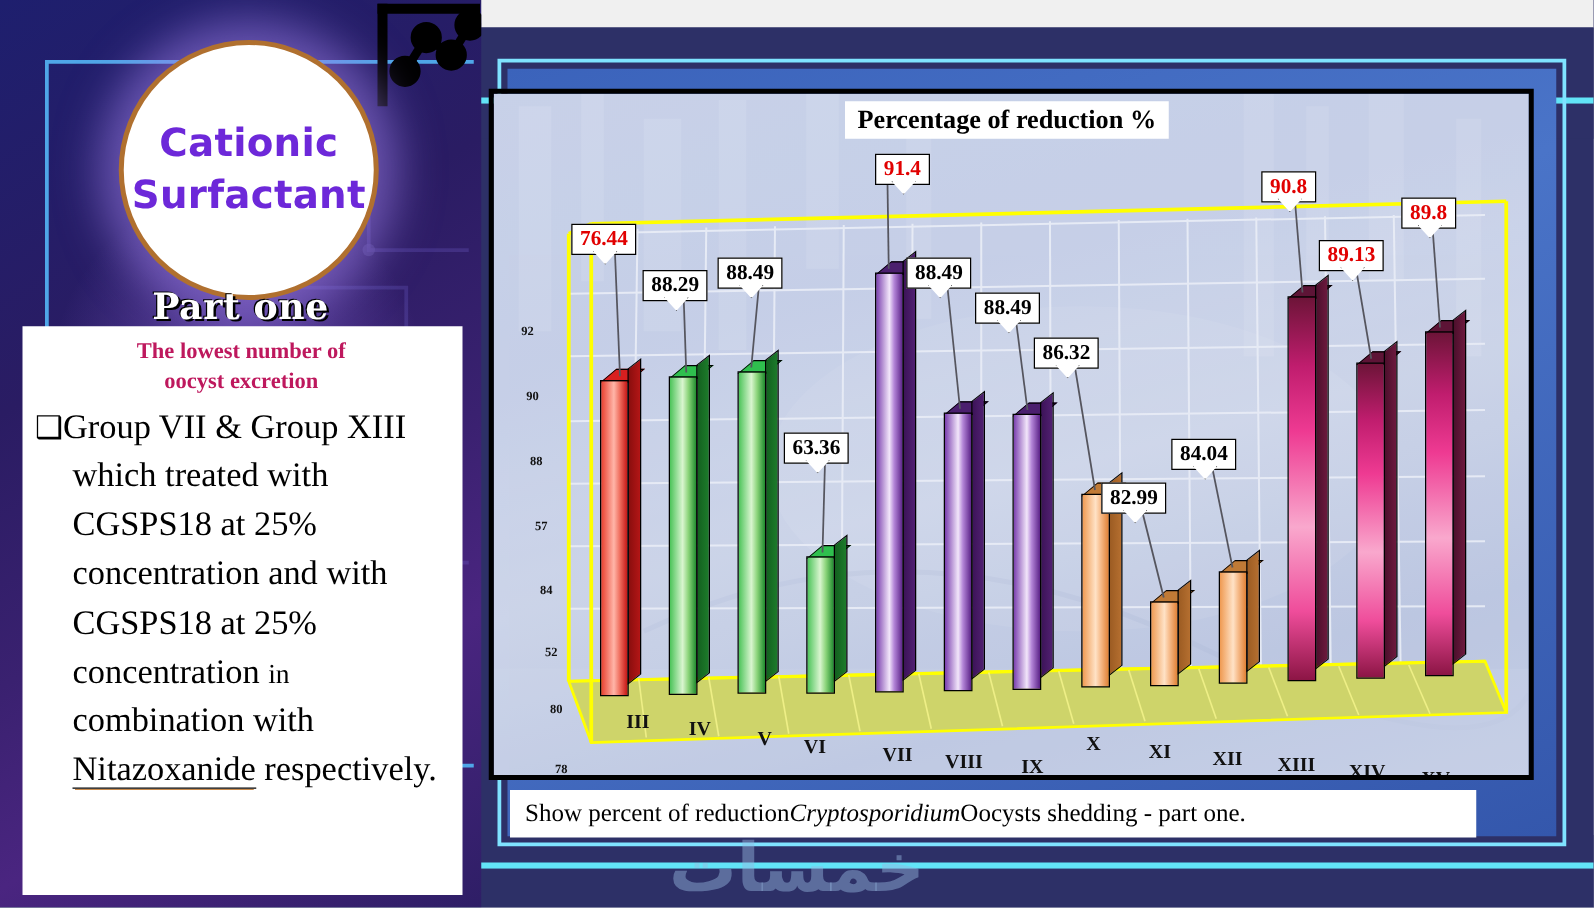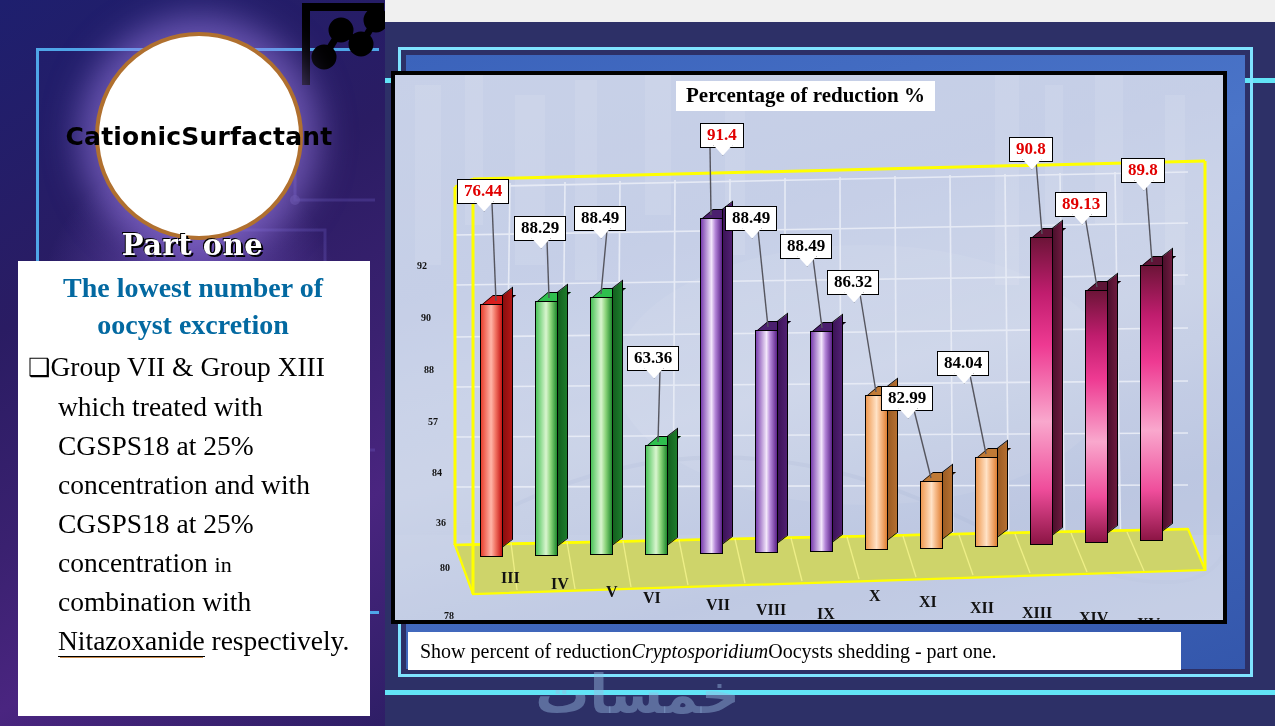--- a/index.html
+++ b/index.html
@@ -24,31 +24,31 @@
     overflow:hidden;}
   #leftpanel .glowblob{position:absolute;left:40px;top:150px;width:300px;height:300px;border-radius:50%;
     background:radial-gradient(circle,rgba(150,110,230,.55),rgba(70,40,140,0) 70%);}
   #leftpanel .circuit{position:absolute;right:-10px;top:90px;width:220px;height:520px;opacity:.35;}
   .lp-innerframe{position:absolute;left:36px;top:48px;width:340px;height:560px;border:3px solid #4fa6e8;border-right:none;}
   .corner-icon{position:absolute;left:298px;top:2px;width:88px;height:86px;}
 
   .circle-badge{position:absolute;left:95px;top:32px;width:200px;height:200px;border-radius:50%;
     background:#fff;border:4px solid #b0702f;
     box-shadow:0 0 34px 16px rgba(160,130,235,.55);
-    display:flex;flex-direction:row;align-items:center;justify-content:center;
-    font-family:"DejaVu Sans",sans-serif;font-weight:700;font-size:25px;line-height:1.32;color:#000000;letter-spacing:.2px;}
+    display:flex;flex-direction:column;align-items:center;justify-content:center;
+    font-family:"DejaVu Sans",sans-serif;font-weight:700;font-size:31px;line-height:1.32;color:#6d28d9;letter-spacing:.2px;}
 
   .part-one{position:absolute;left:0;top:228px;width:385px;text-align:center;
     font-family:"DejaVu Serif",serif;font-weight:700;font-size:29px;color:#fff;
     text-shadow:2px 2px 0 #000,-1px -1px 0 #000;letter-spacing:.5px;}
 
   
   #textcard{position:absolute;left:18px;top:261px;width:352px;height:455px;background:#fff;
     padding:8px 12px 0 10px;box-sizing:border-box;}
-  #textcard .redhead{color:#0369a1;font-weight:700;font-size:28px;line-height:1.33;text-align:center;
+  #textcard .redhead{color:#be185d;font-weight:700;font-size:18px;line-height:1.33;text-align:center;
     font-family:"Liberation Serif",serif;}
   #textcard .bodytxt{font-size:27.5px;line-height:1.42;color:#000;margin-top:4px;
     font-family:"Liberation Serif",serif;}
   #textcard .bodytxt .bullet{font-size:25px;}
   #textcard .bodytxt .hang{display:block;text-indent:-30px;padding-left:30px;}
   .sml{font-size:22px;}
   .sq-underline{border-bottom:1px solid #000;box-shadow:0 3px 0 -2px #c98a4b;}
 
   
   #chartwrap{position:absolute;left:398px;top:47px;width:855px;height:630px;}
@@ -246,21 +246,21 @@
           <path d="M78 104 L78 519" stroke="#ffff00" stroke-width="3" fill="none"></path>
           <path d="M78 104 L810 86" stroke="#ffff00" stroke-width="3" fill="none"></path>
           <path d="M810 86 L810 495" stroke="#ffff00" stroke-width="3" fill="none"></path>
         </svg>
 
         <div class="axlabel" style="left:22px;top:145px;">92</div>
         <div class="axlabel" style="left:26px;top:197px;">90</div>
         <div class="axlabel" style="left:29px;top:249px;">88</div>
         <div class="axlabel" style="left:33px;top:301px;">57</div>
         <div class="axlabel" style="left:37px;top:352px;">84</div>
-        <div class="axlabel" style="left:41px;top:402px;">36</div>
+        <div class="axlabel" style="left:41px;top:402px;">52</div>
         <div class="axlabel" style="left:45px;top:447px;">80</div>
         <div class="axlabel" style="left:49px;top:495px;">78</div>
 
         <div class="charttitle" style="left:281px;top:6px;">Percentage of reduction %</div>
 
         <div class="bar" style="left:85px;top:229px;height:253px;">
           <div class="top" style="background:#d81f1f;"></div>
           <div class="side" style="background:linear-gradient(90deg,#8a0e0e,#b31616);"></div>
           <div class="front" style="background:linear-gradient(90deg,#e8402f 0%,#ffb5a8 48%,#f07060 70%,#c41414 100%);"></div>
         </div>

